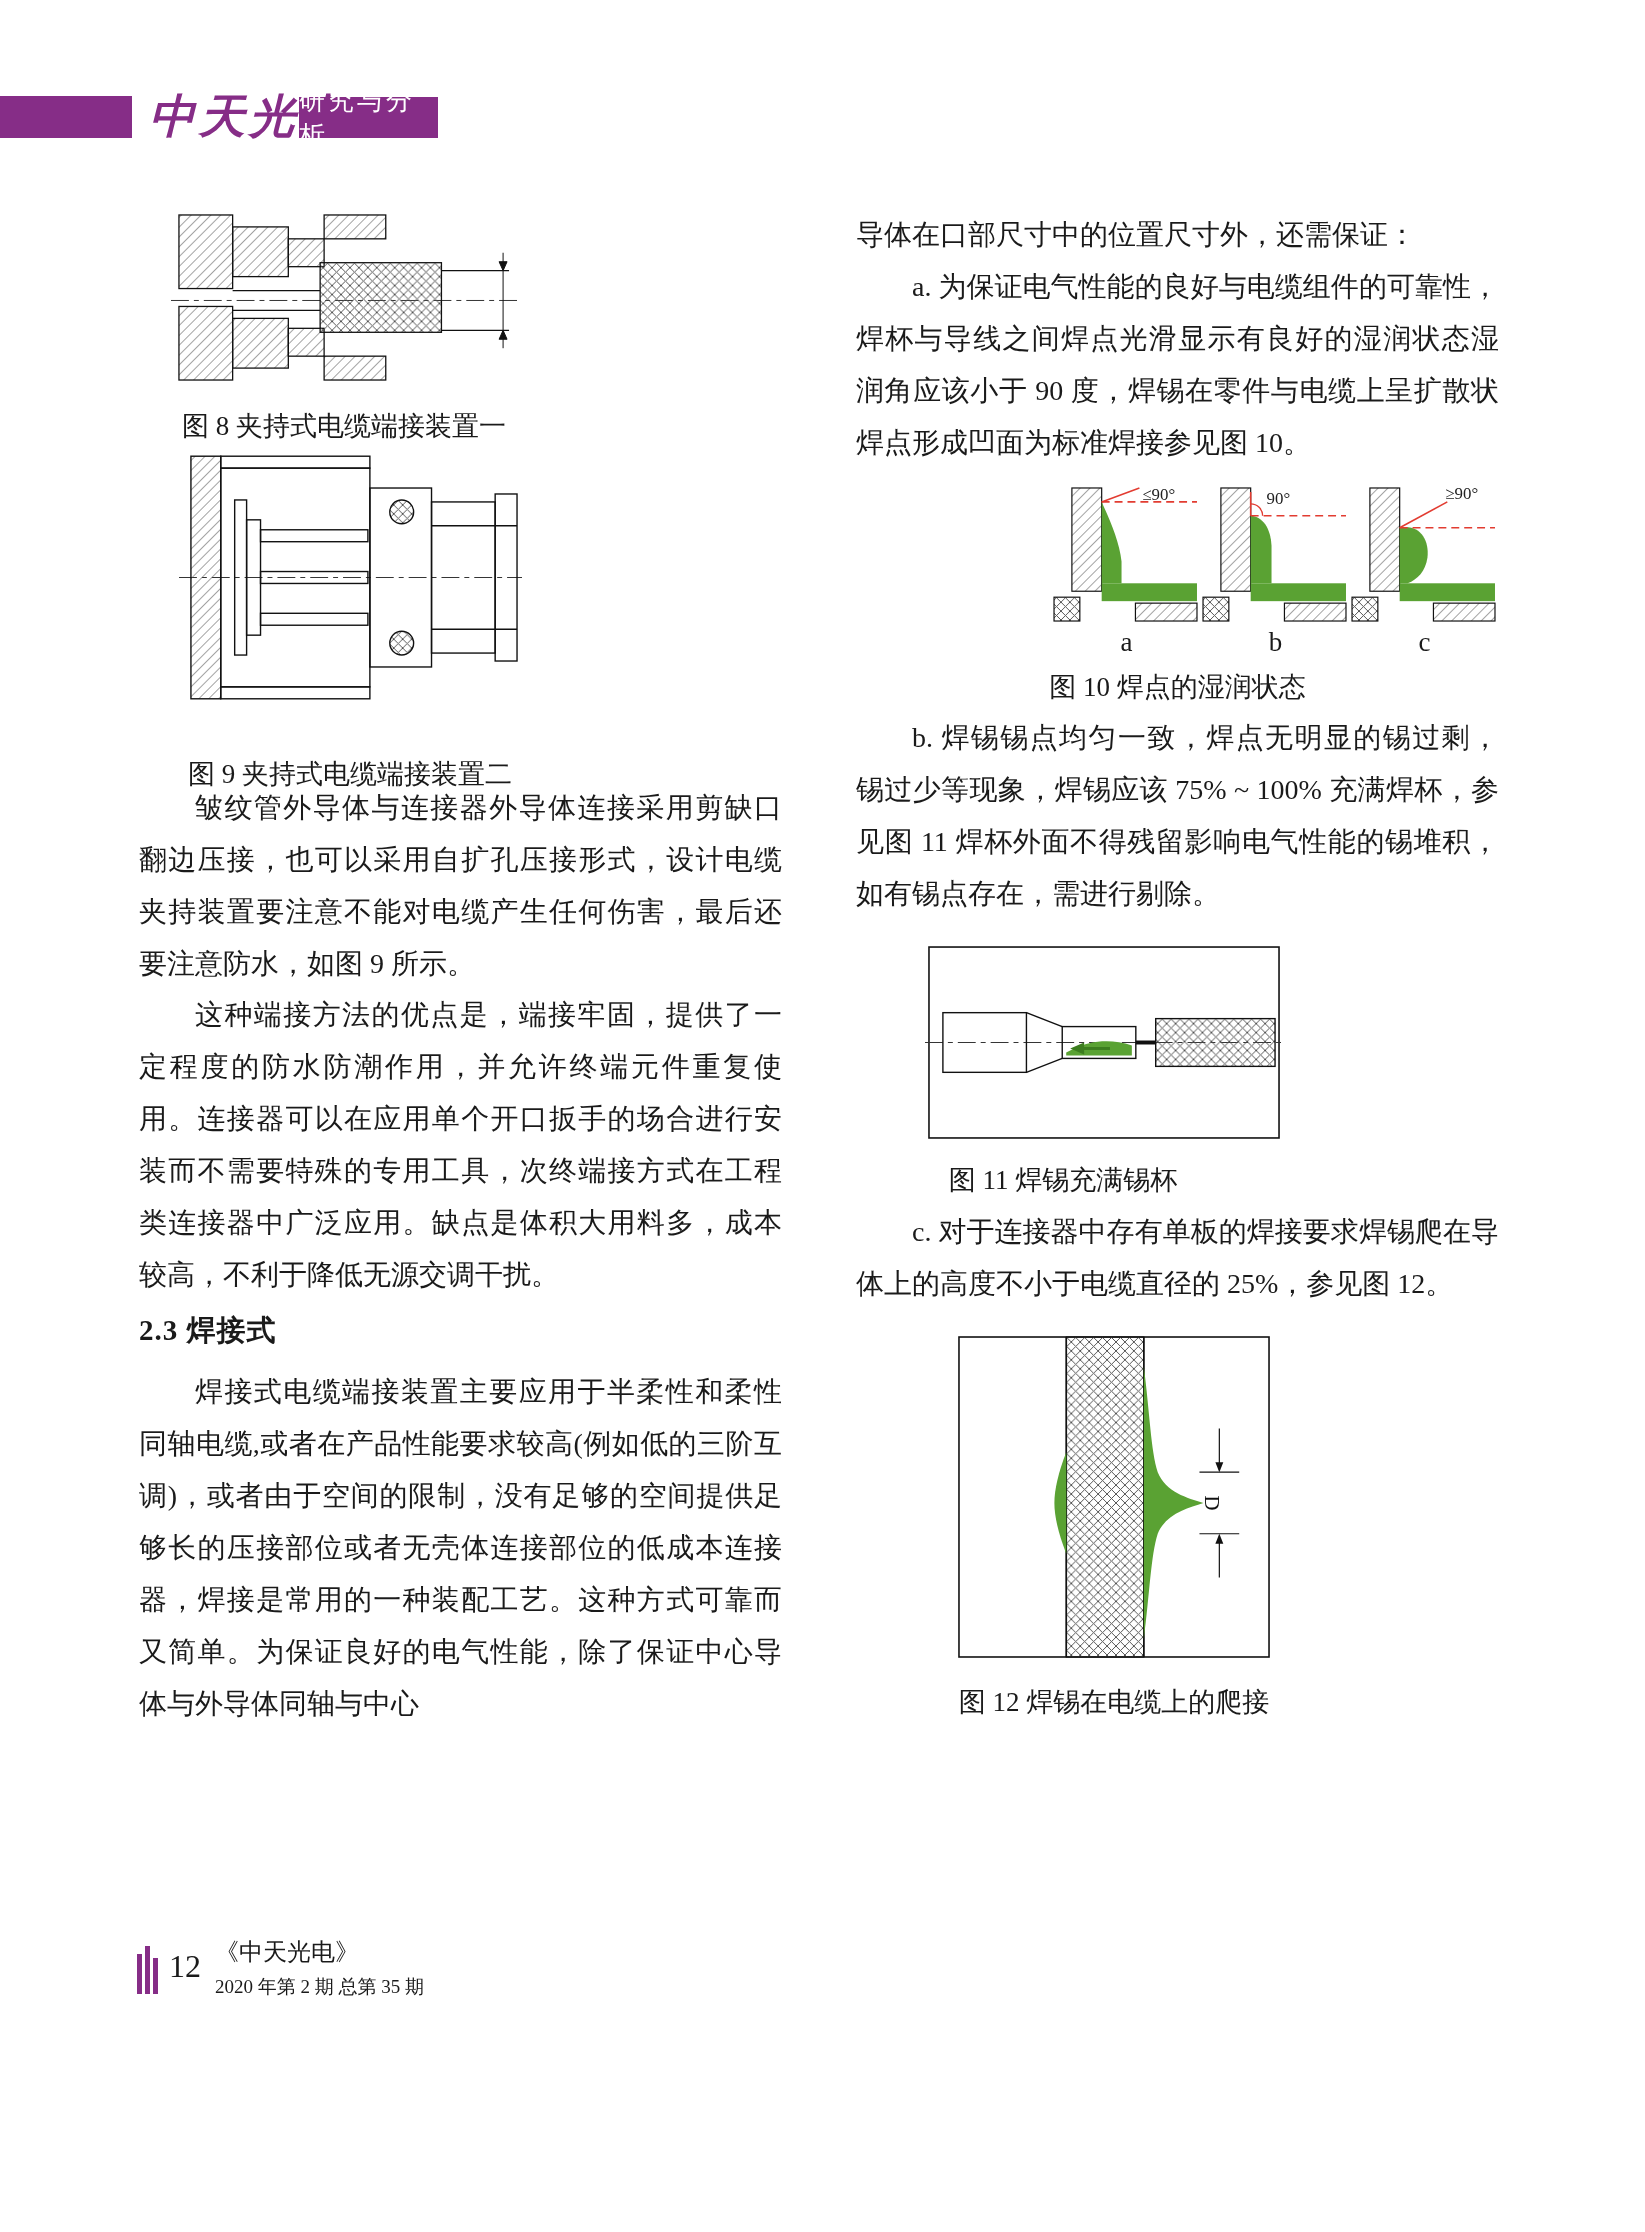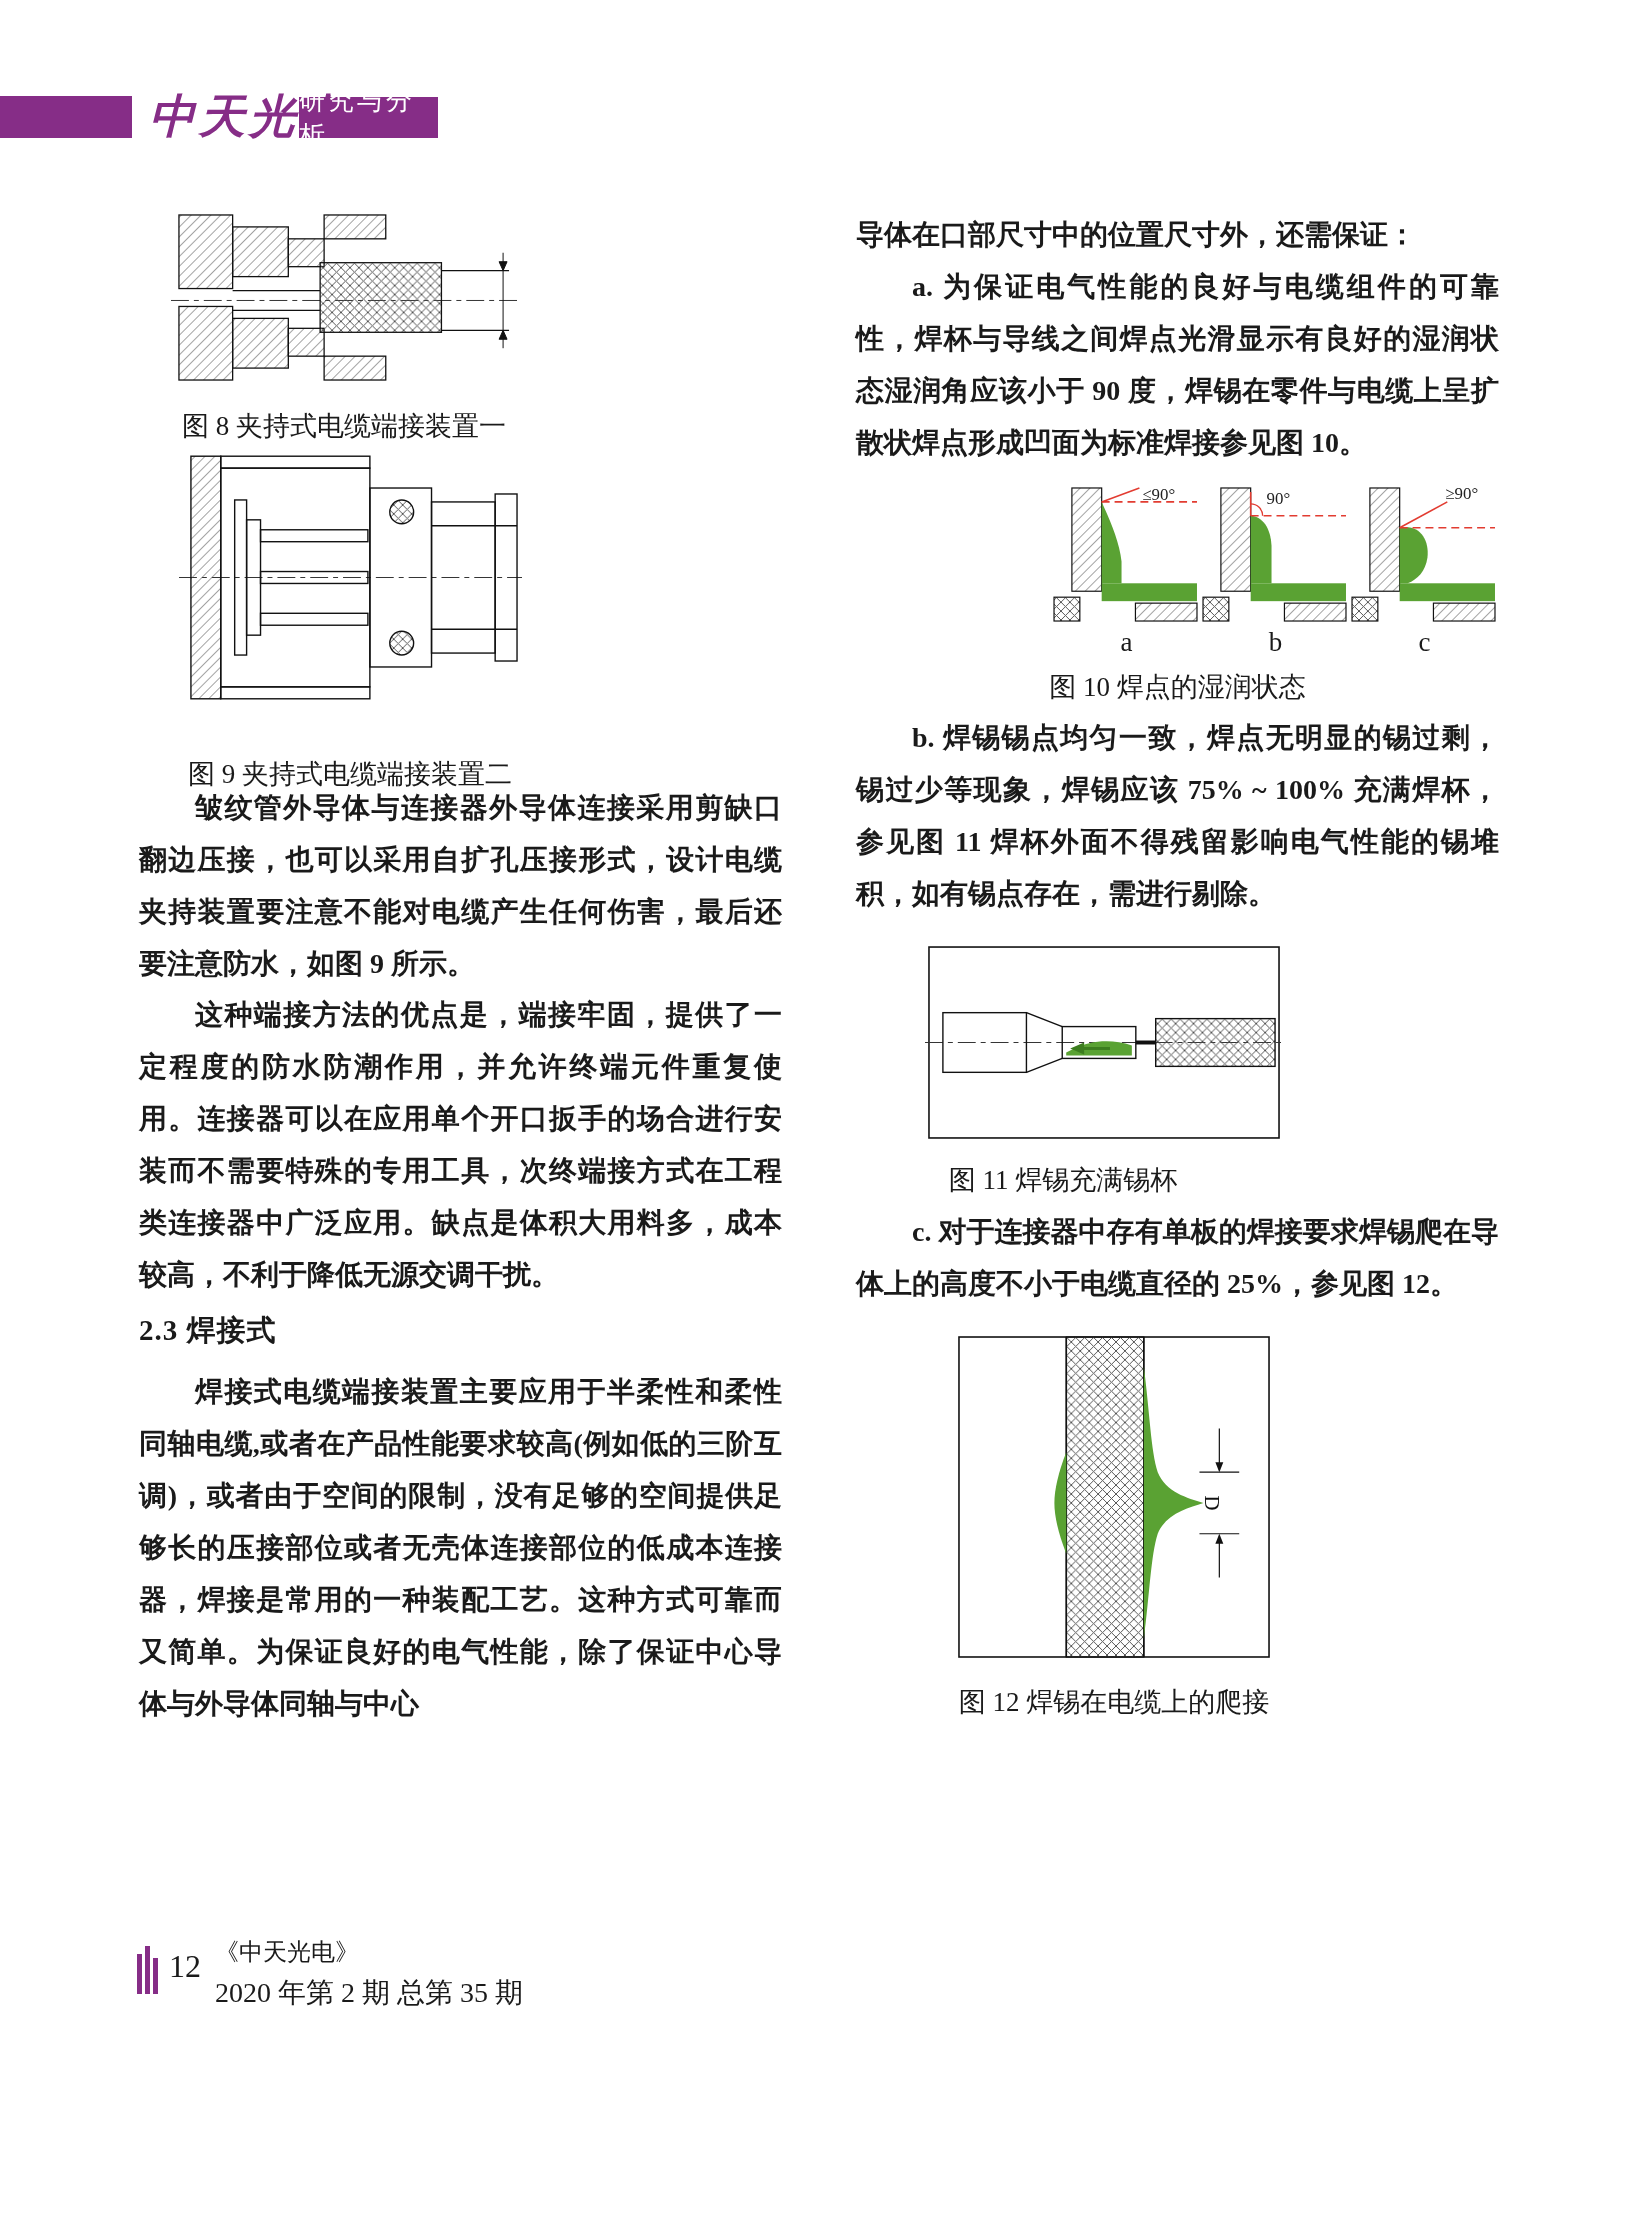--- a/index.html
+++ b/index.html
@@ -15,42 +15,42 @@
     color:#862d87;letter-spacing:4px;font-family:"Liberation Serif","DejaVu Serif",serif;
   }
   .section-badge{
     position:absolute;left:299px;top:97px;width:139px;height:41px;background:#862d87;
     color:#ffffff;display:flex;align-items:center;justify-content:center;
     font-family:"Liberation Sans","DejaVu Sans",sans-serif;font-size:26px;letter-spacing:3px;
   }
   
   .para{
     position:absolute;width:643px;font-size:28px;line-height:52px;
-    text-align:justify;text-justify:inter-character;color:#1a1a1a;font-weight:bold;
+    text-align:justify;text-justify:inter-character;color:#1a1a1a;
   }
   .indent{text-indent:2em;}
   .lcol{left:139px;}
   .rcol{left:856px;}
   .heading{
     position:absolute;left:139px;top:1311px;font-size:29px;font-weight:bold;letter-spacing:1px;
   }
   .caption{position:absolute;font-size:27px;text-align:center;color:#1a1a1a;margin-top:8px;}
   .figure{position:absolute;}
   
   .fig10-row{
     position:absolute;left:856px;top:486px;width:643px;
     display:flex;justify-content:flex-end;
   }
   .fig10-cell{display:flex;flex-direction:column;align-items:center;}
   .sub-label{font-size:27px;margin-top:4px;color:#1a1a1a;}
   
   .footer-bars{position:absolute;left:137px;top:1946px;}
   .page-num{position:absolute;left:169px;top:1948px;font-size:32px;}
   .journal-name{position:absolute;left:215px;top:1936px;font-size:24px;}
-  .issue-info{position:absolute;left:215px;top:1974px;font-size:28px;}
+  .issue-info{position:absolute;left:215px;top:1974px;font-size:19px;}
 </style>
 </head>
 <body>
 
 <div class="page">
 
   <svg width="0" height="0" style="position:absolute">
     <defs>
       <pattern id="p-hatch" width="7" height="7" patternTransform="rotate(45)" patternUnits="userSpaceOnUse">
         <line x1="0" y1="0" x2="0" y2="7" stroke="#555" stroke-width="1.1"></line>

